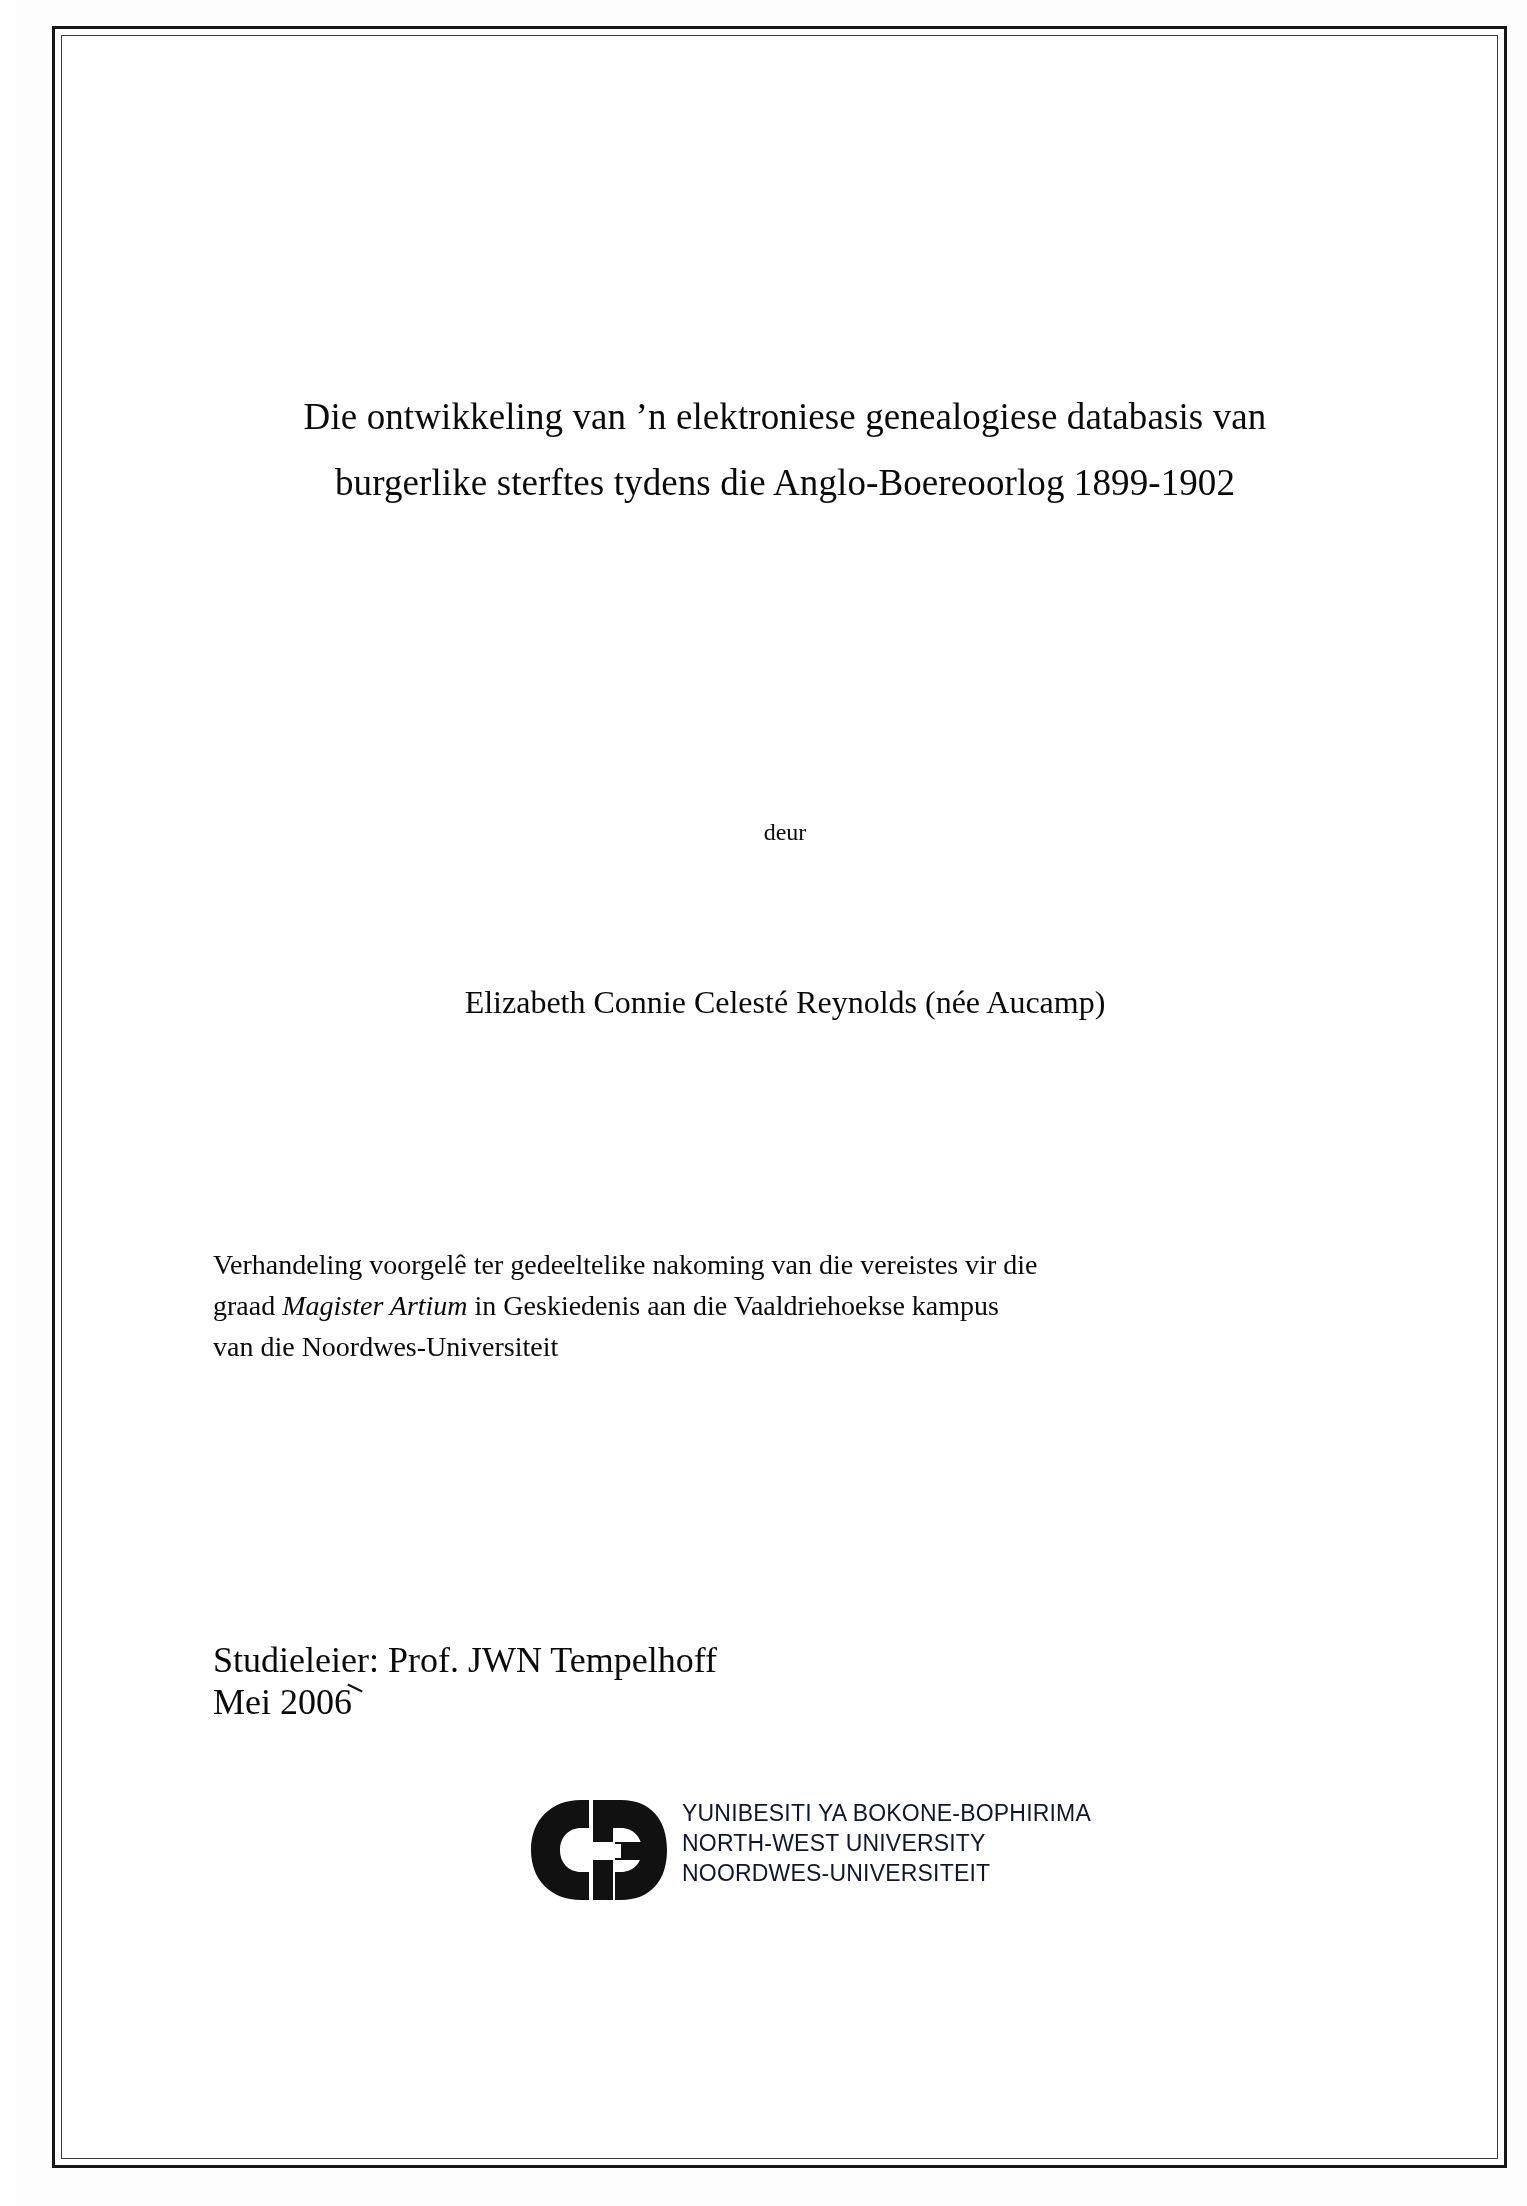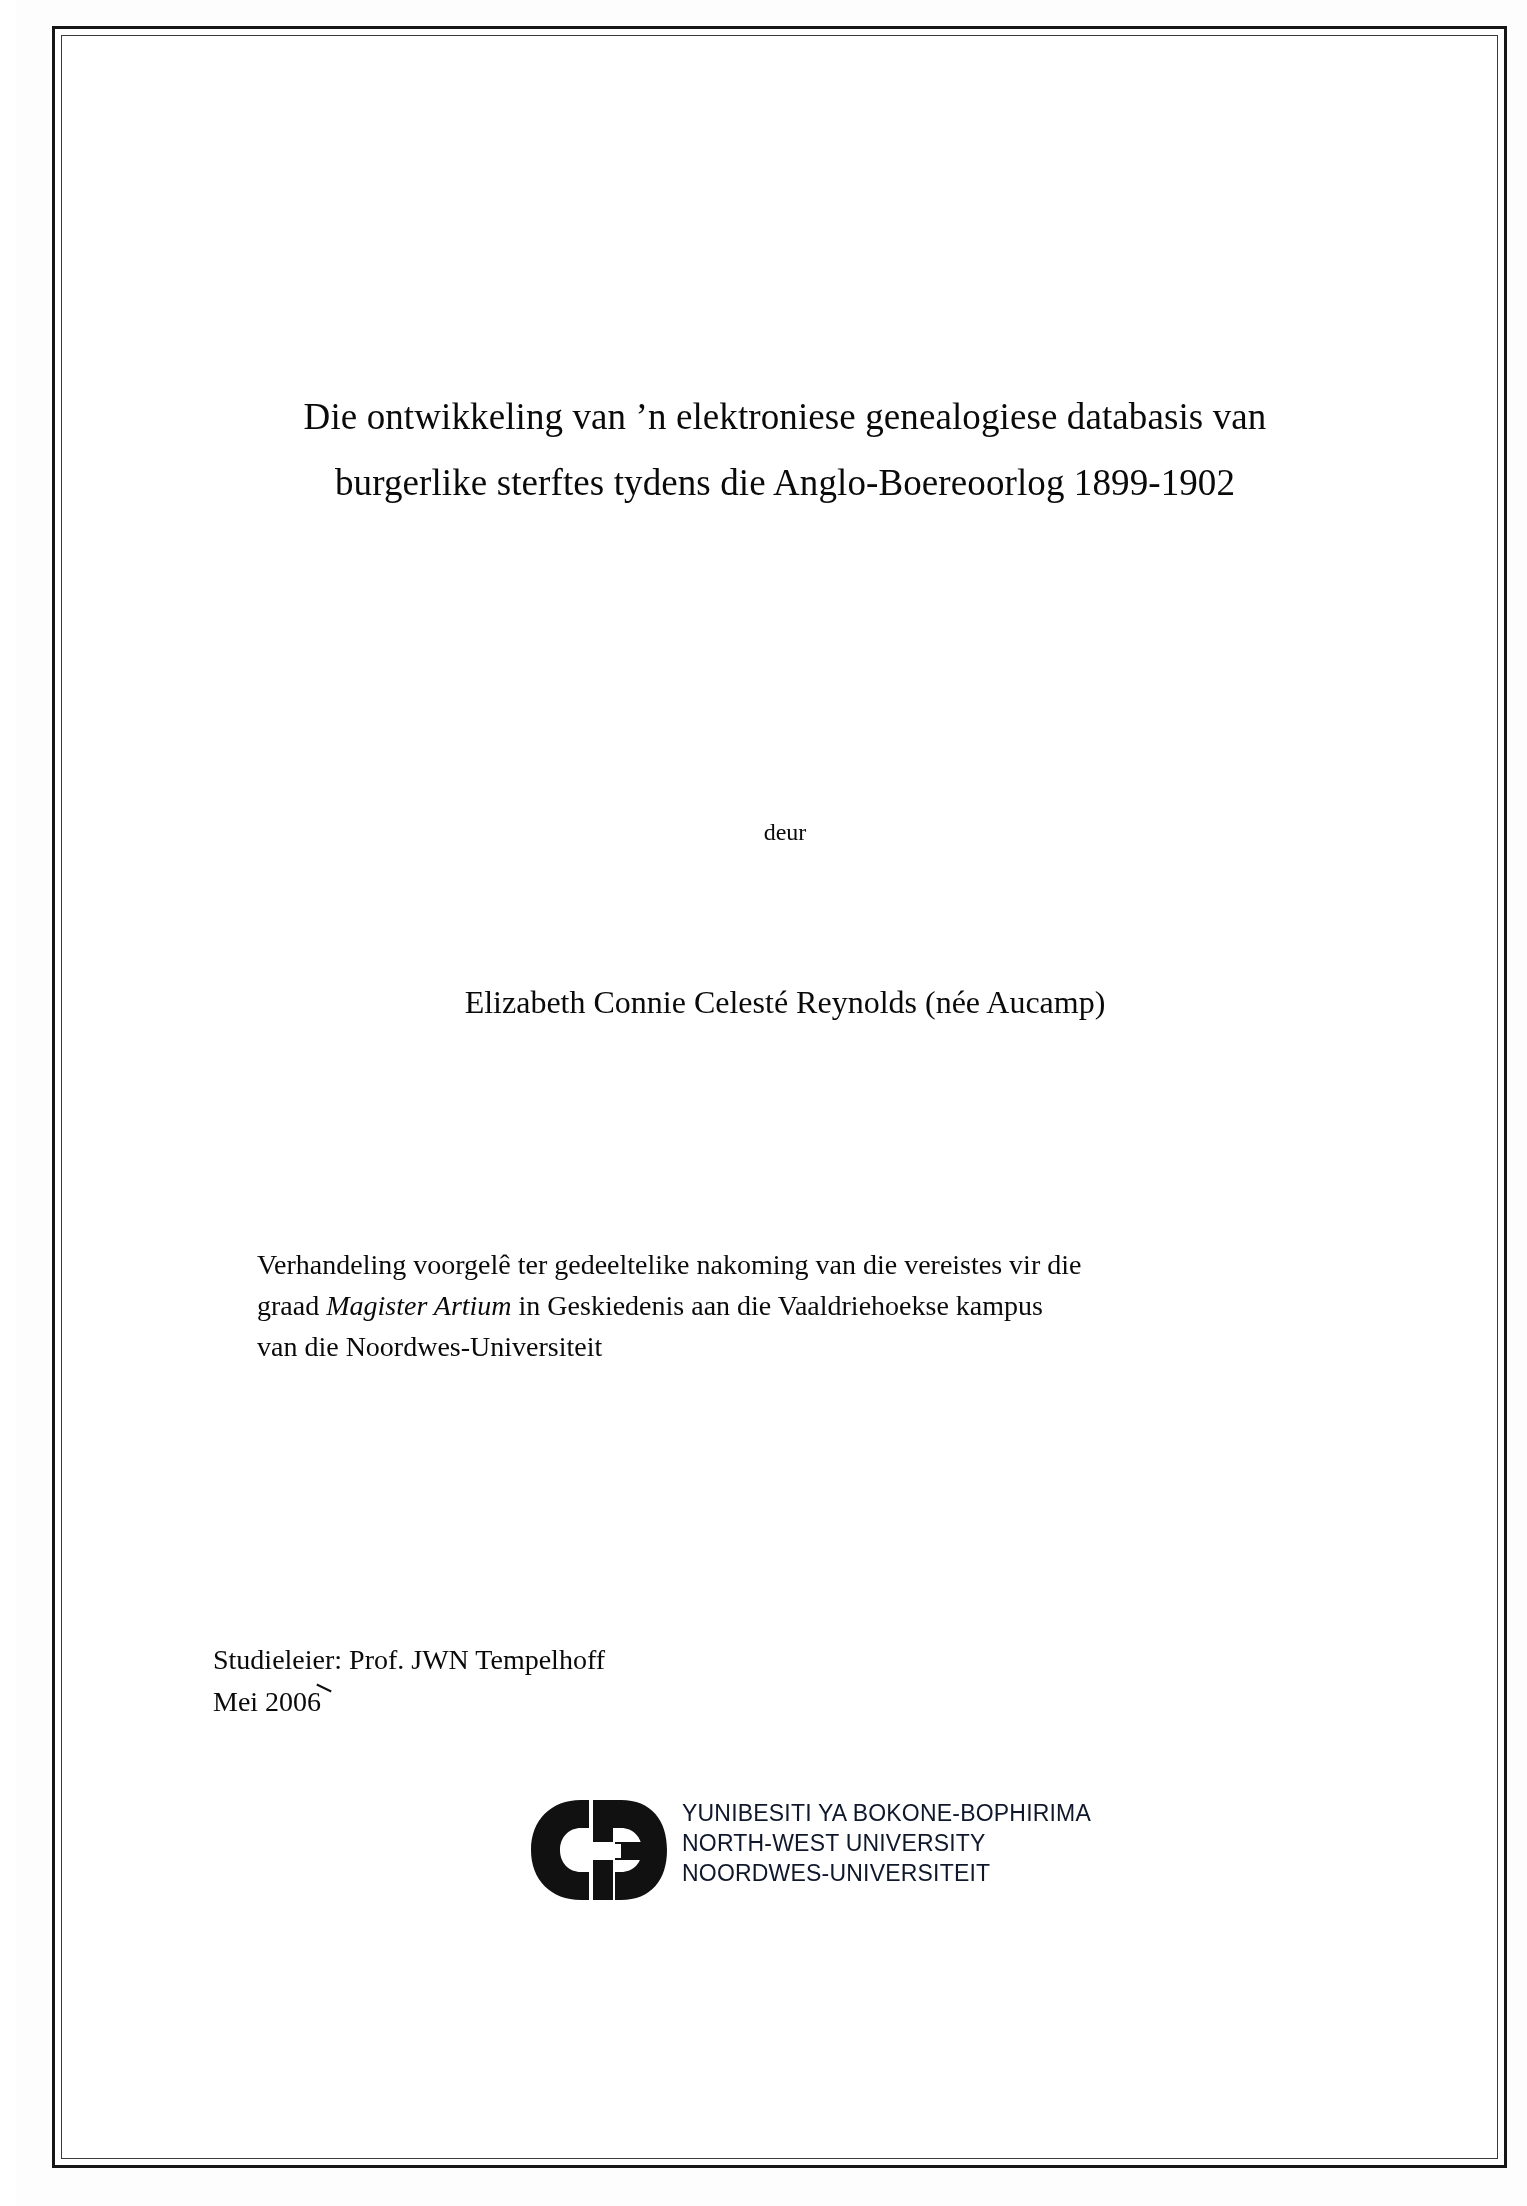--- a/index.html
+++ b/index.html
@@ -90,41 +90,40 @@
   }
 
   
   .statement {
     position: absolute;
     top: 1215px;
     left: 8px;
     width: 1148px;
     font-size: 28px;
     line-height: 41px;
-    margin-left: 44px;
   }
   .statement .just {
     text-align: justify;
     text-justify: inter-word;
   }
   .statement .just-last {
     text-align: left;
   }
   .statement em {
     font-style: italic;
     font-family: Liberation Serif, serif;
   }
 
   
   .supervisor {
     position: absolute;
     top: 1610px;
     left: 8px;
     width: 900px;
-    font-size: 28px;
+    font-size: 36px;
     line-height: 42px;
   }
   .date-line {
     position: relative;
     display: inline-block;
   }
   .date-line .tick {
     position: absolute;
     right: -11px;
     top: 6px;

